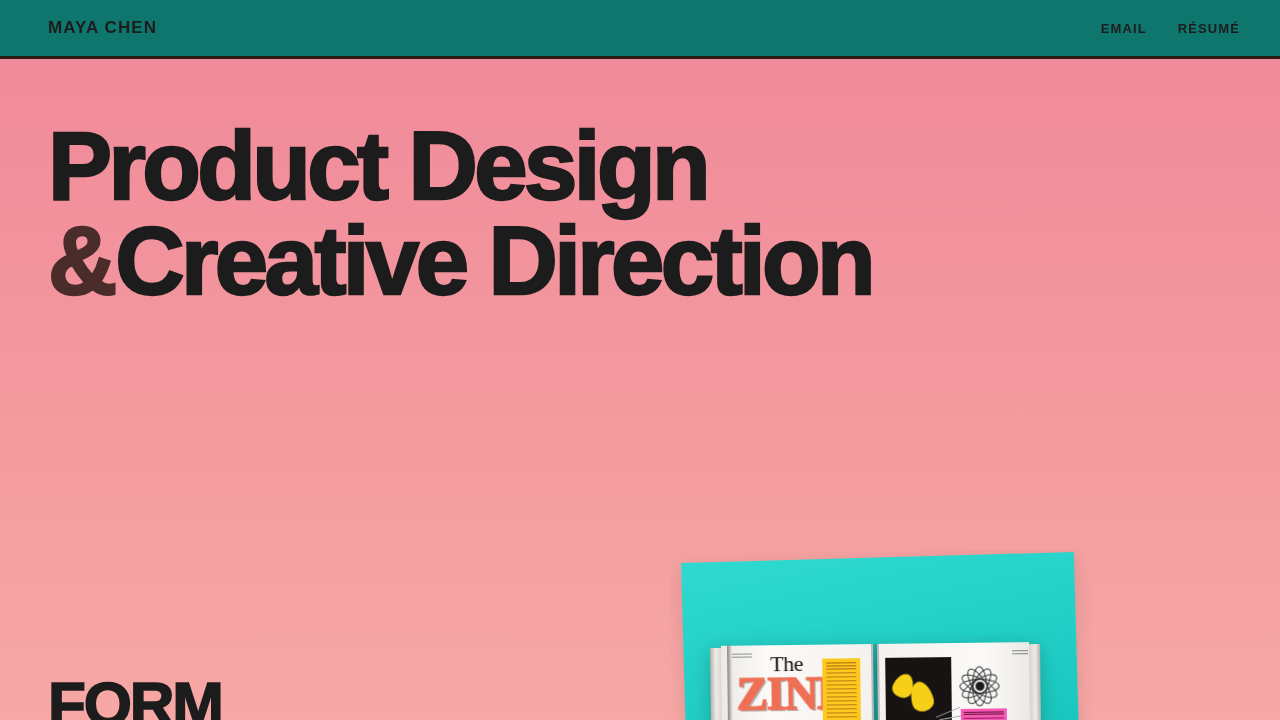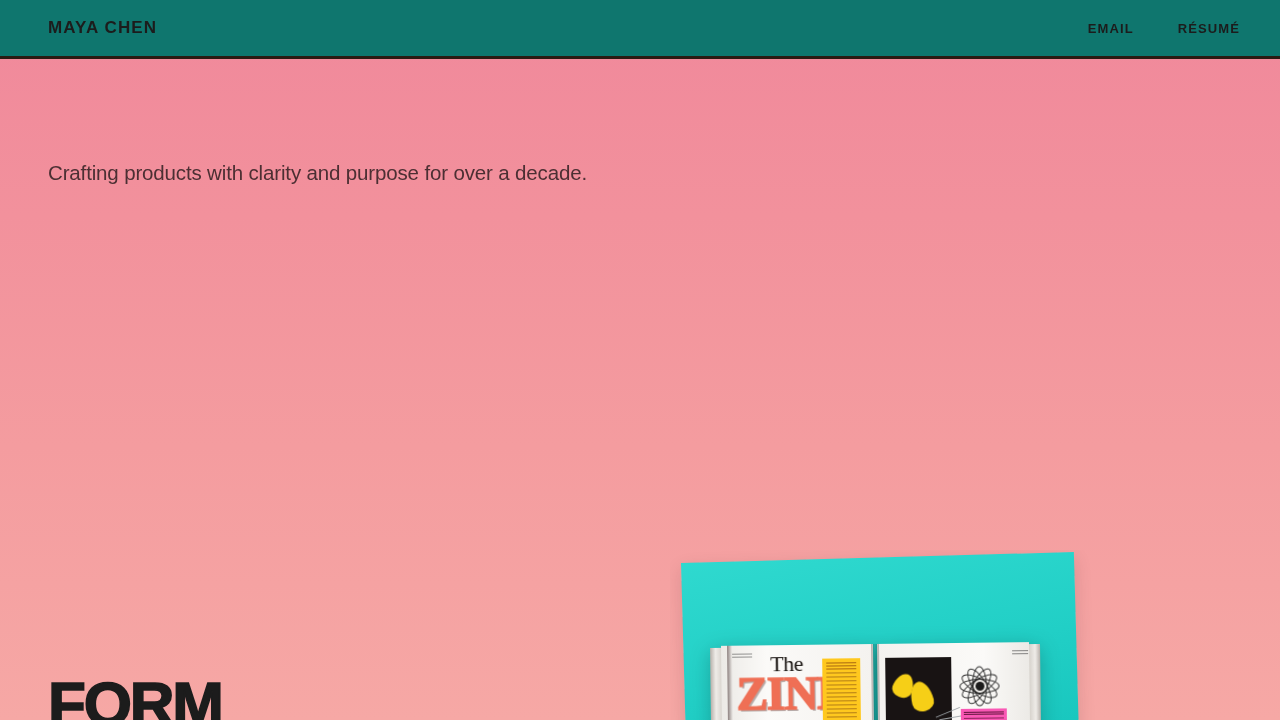--- a/index.html
+++ b/index.html
@@ -30,21 +30,21 @@
     padding:0 40px 0 48px;
     z-index:30;
   }
   .logo {
     font-size:17px;
     font-weight:bold;
     letter-spacing:1.1px;
     color:#1c1c1c;
     white-space:nowrap;
   }
-  .nav { display:flex; align-items:center; gap:44px;margin-left:40px; }
+  .nav { display:flex; align-items:center; gap:31px;margin-left:40px; }
   .nav-link {
     font-size:13px;
     font-weight:bold;
     letter-spacing:1.1px;
     color:#1c1c1c;
     text-decoration:none;
     white-space:nowrap;
     cursor:pointer;
   }
 
@@ -265,22 +265,25 @@
 
 <div class="header">
   <div class="logo">MAYA CHEN</div>
   <div class="nav">
     <a class="nav-link">EMAIL</a>
     <a class="nav-link">RÉSUMÉ</a>
   </div>
 </div>
 
 <div class="hero">
+  <h1 class="headline">
+    <span class="hl-line">Product Design</span><br>
+    <span class="amp">&amp;</span><span>Creative Direction</span>
+  </h1>
   <div class="subtitle">
-    <span class="sub-line">Crafting products with clarity and purpose for over a decade.</span>
   </div>
 </div>
 
 <div class="section-word">FORM</div>
 
 <div class="photo-wrap">
   <div class="teal-card"></div>
 
   <div class="book">
     <div class="page-edge-l"></div>

